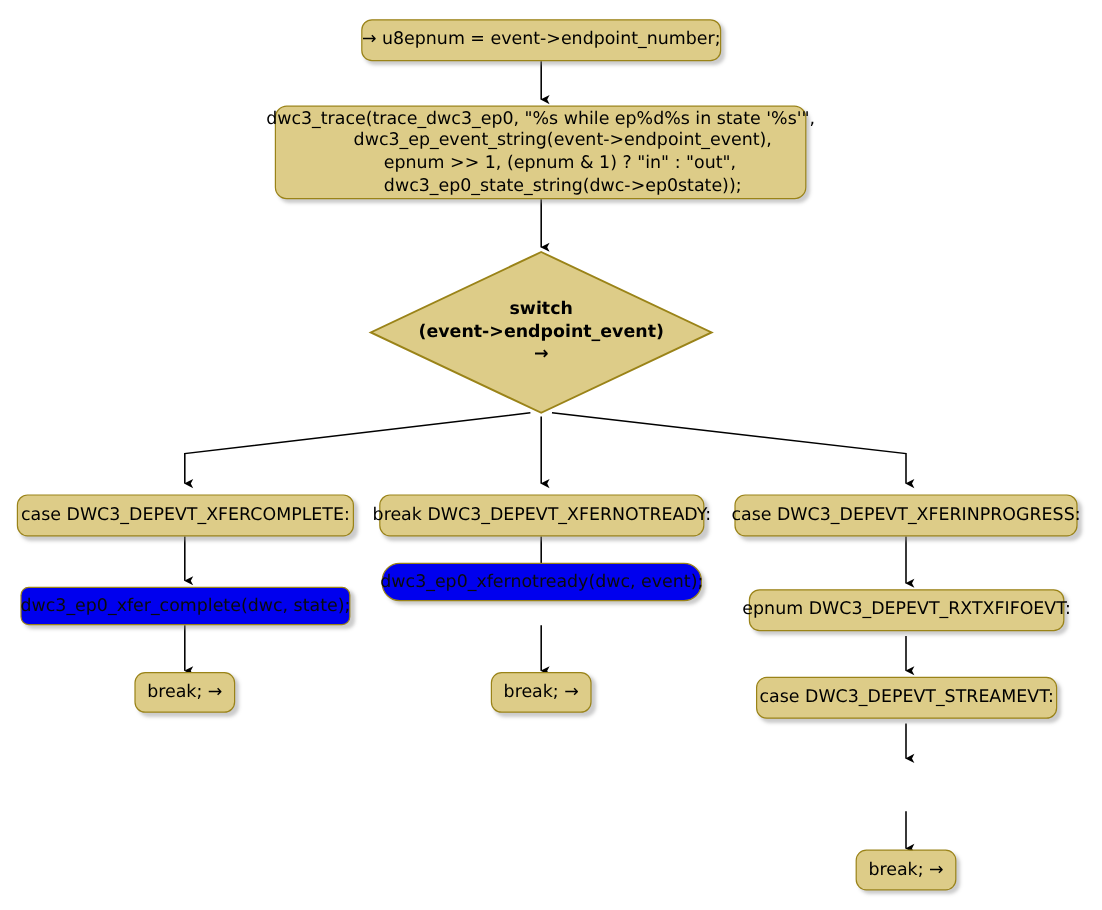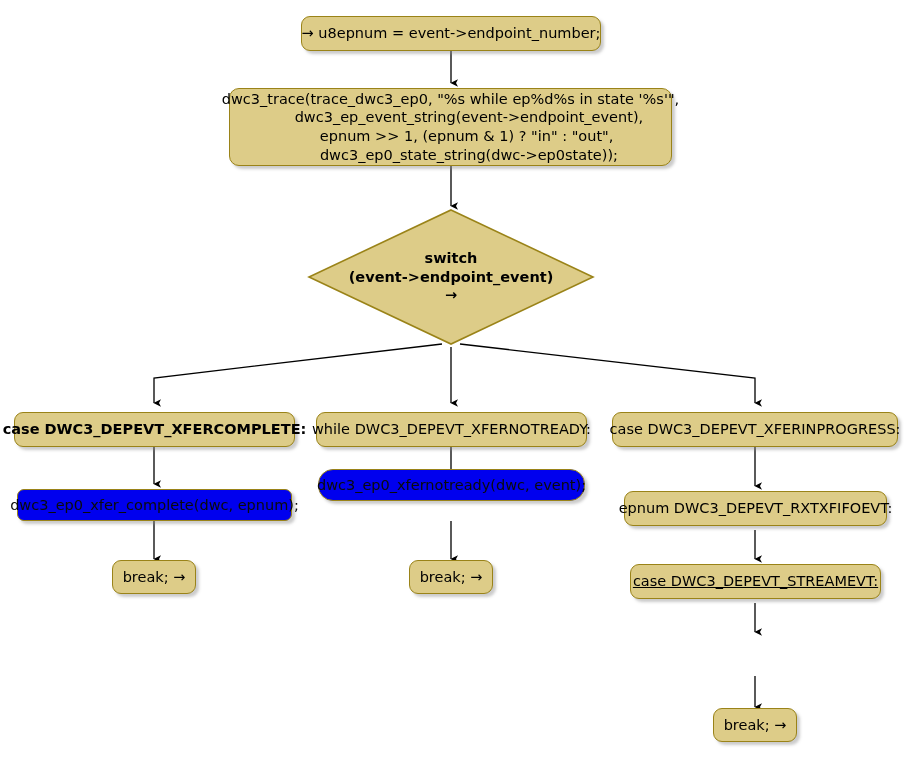--- a/index.html
+++ b/index.html
@@ -121,34 +121,34 @@
 
   <div class="node diamond" style="left:306px; top:207px; width:290px; height:140px;">
     <svg class="diamond-shape" viewBox="0 0 290 140" preserveAspectRatio="none">
       <polygon points="145,3 287,70 145,137 3,70" fill="#DDCC88" stroke="#9A8318" stroke-width="1.6"></polygon>
     </svg>
     <span class="diamond-label">switch
 (event-&gt;endpoint_event)
 →</span>
   </div>
 
-  <div class="node box" style="left:14px; top:412px; width:281px; height:35px;font-weight:bold;">case DWC3_DEPEVT_XFERCOMPLETE:</div>
+  <div class="node box" style="left:14px; top:412px; width:281px; height:35px;">case DWC3_DEPEVT_XFERCOMPLETE:</div>
 
-  <div class="node box" style="left:316px; top:412px; width:271px; height:35px;">while DWC3_DEPEVT_XFERNOTREADY:</div>
+  <div class="node box" style="left:316px; top:412px; width:271px; height:35px;">break DWC3_DEPEVT_XFERNOTREADY:</div>
 
   <div class="node box" style="left:612px; top:412px; width:286px; height:35px;">case DWC3_DEPEVT_XFERINPROGRESS:</div>
 
-  <div class="node highlight" style="left:17px; top:489px; width:275px; height:32px;">dwc3_ep0_xfer_complete(dwc, epnum);</div>
+  <div class="node highlight" style="left:17px; top:489px; width:275px; height:32px;">dwc3_ep0_xfer_complete(dwc, state);</div>
 
   <div class="node highlight" style="left:318px; top:469px; width:267px; height:32px;border-radius:15px;">dwc3_ep0_xfernotready(dwc, event);</div>
 
   <div class="node box" style="left:112px; top:560px; width:84px; height:34px;">break; →</div>
 
   <div class="node box" style="left:409px; top:560px; width:84px; height:34px;">break; →</div>
 
   <div class="node box" style="left:624px; top:491px; width:263px; height:35px;">epnum DWC3_DEPEVT_RXTXFIFOEVT:</div>
 
-  <div class="node box" style="left:630px; top:564px; width:251px; height:35px;text-decoration:underline;">case DWC3_DEPEVT_STREAMEVT:</div>
+  <div class="node box" style="left:630px; top:564px; width:251px; height:35px;">case DWC3_DEPEVT_STREAMEVT:</div>
 
 
   <div class="node box" style="left:713px; top:708px; width:84px; height:34px;">break; →</div>
 
 </div>
 
 </body></html>

